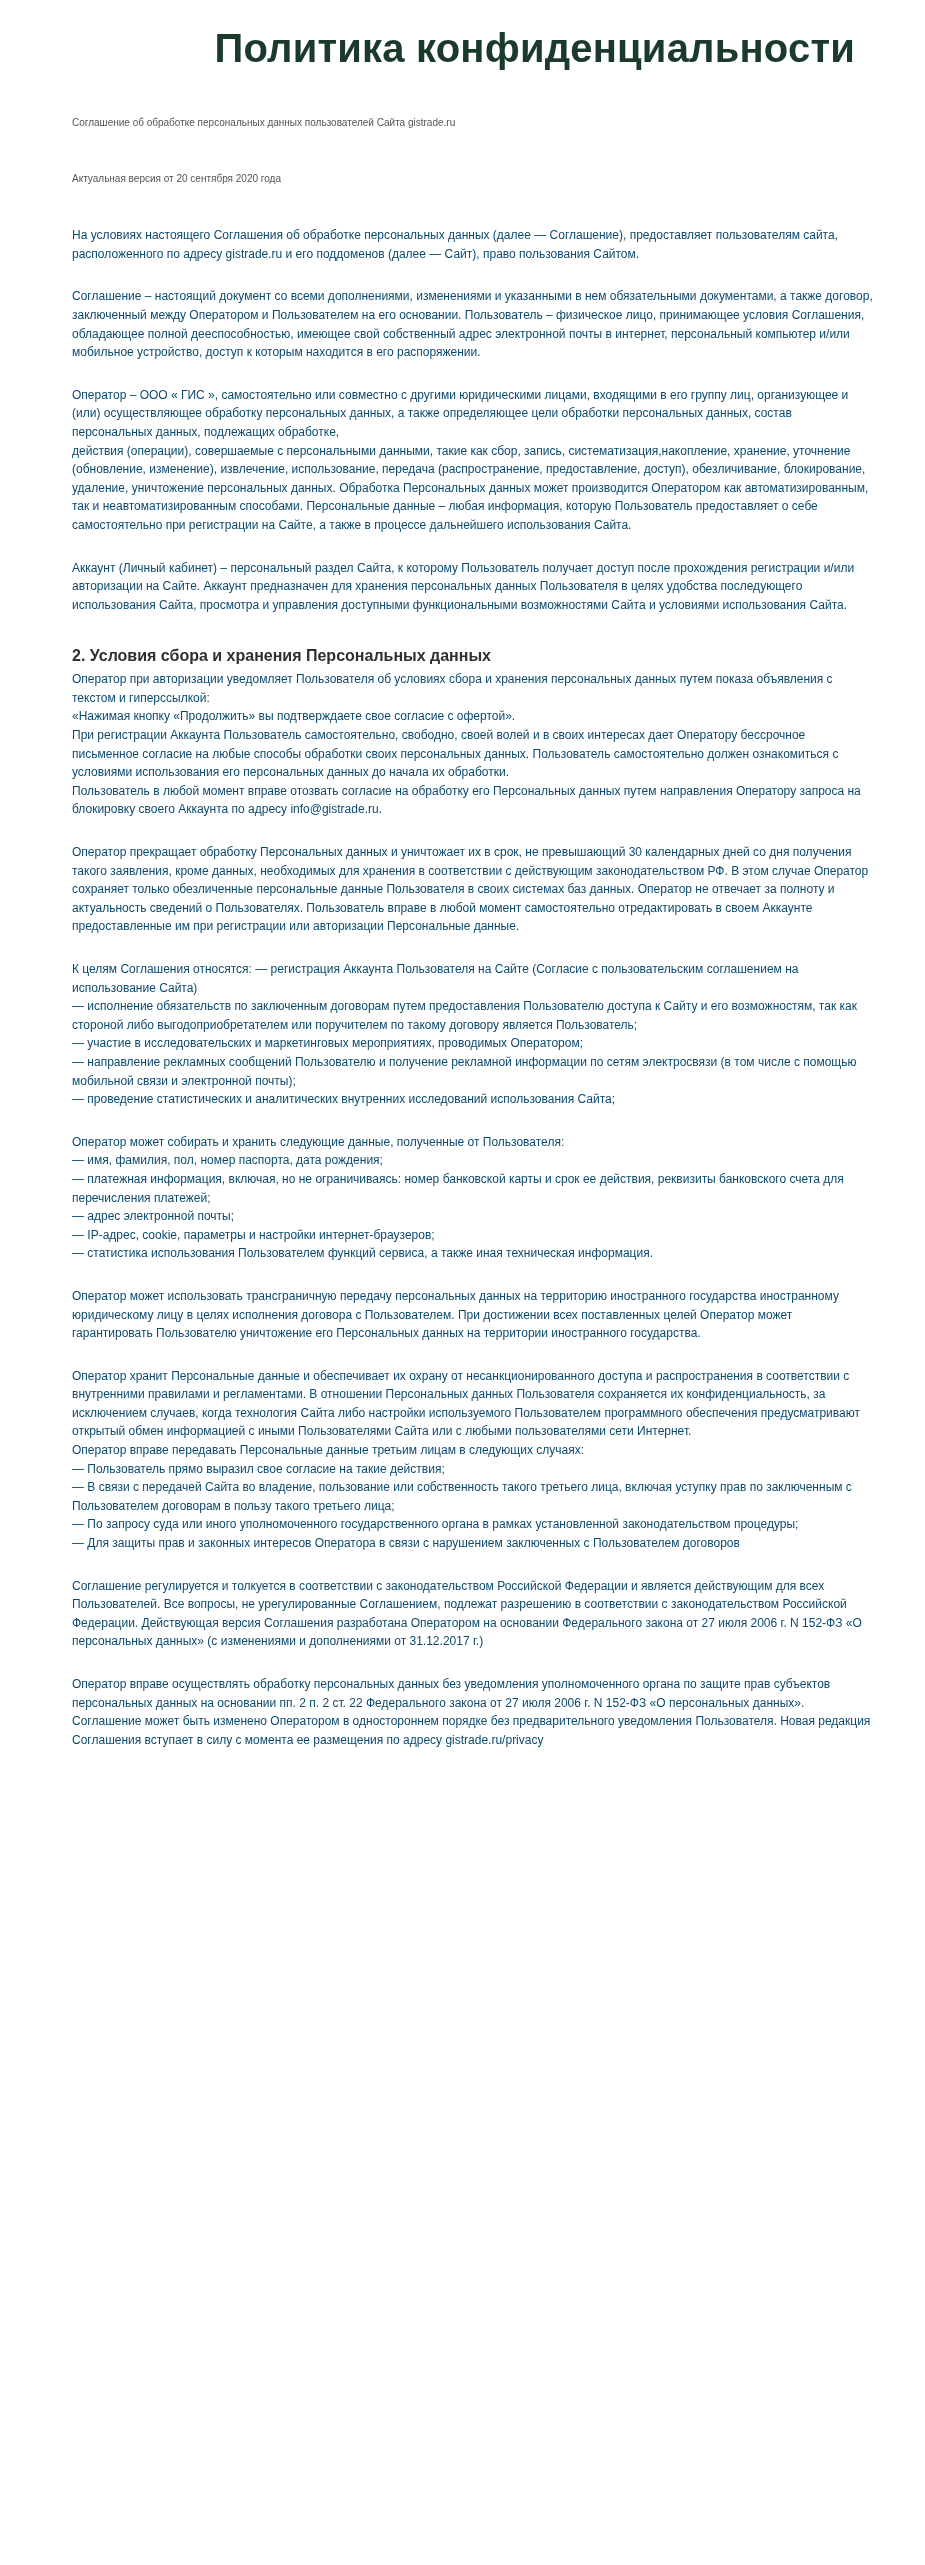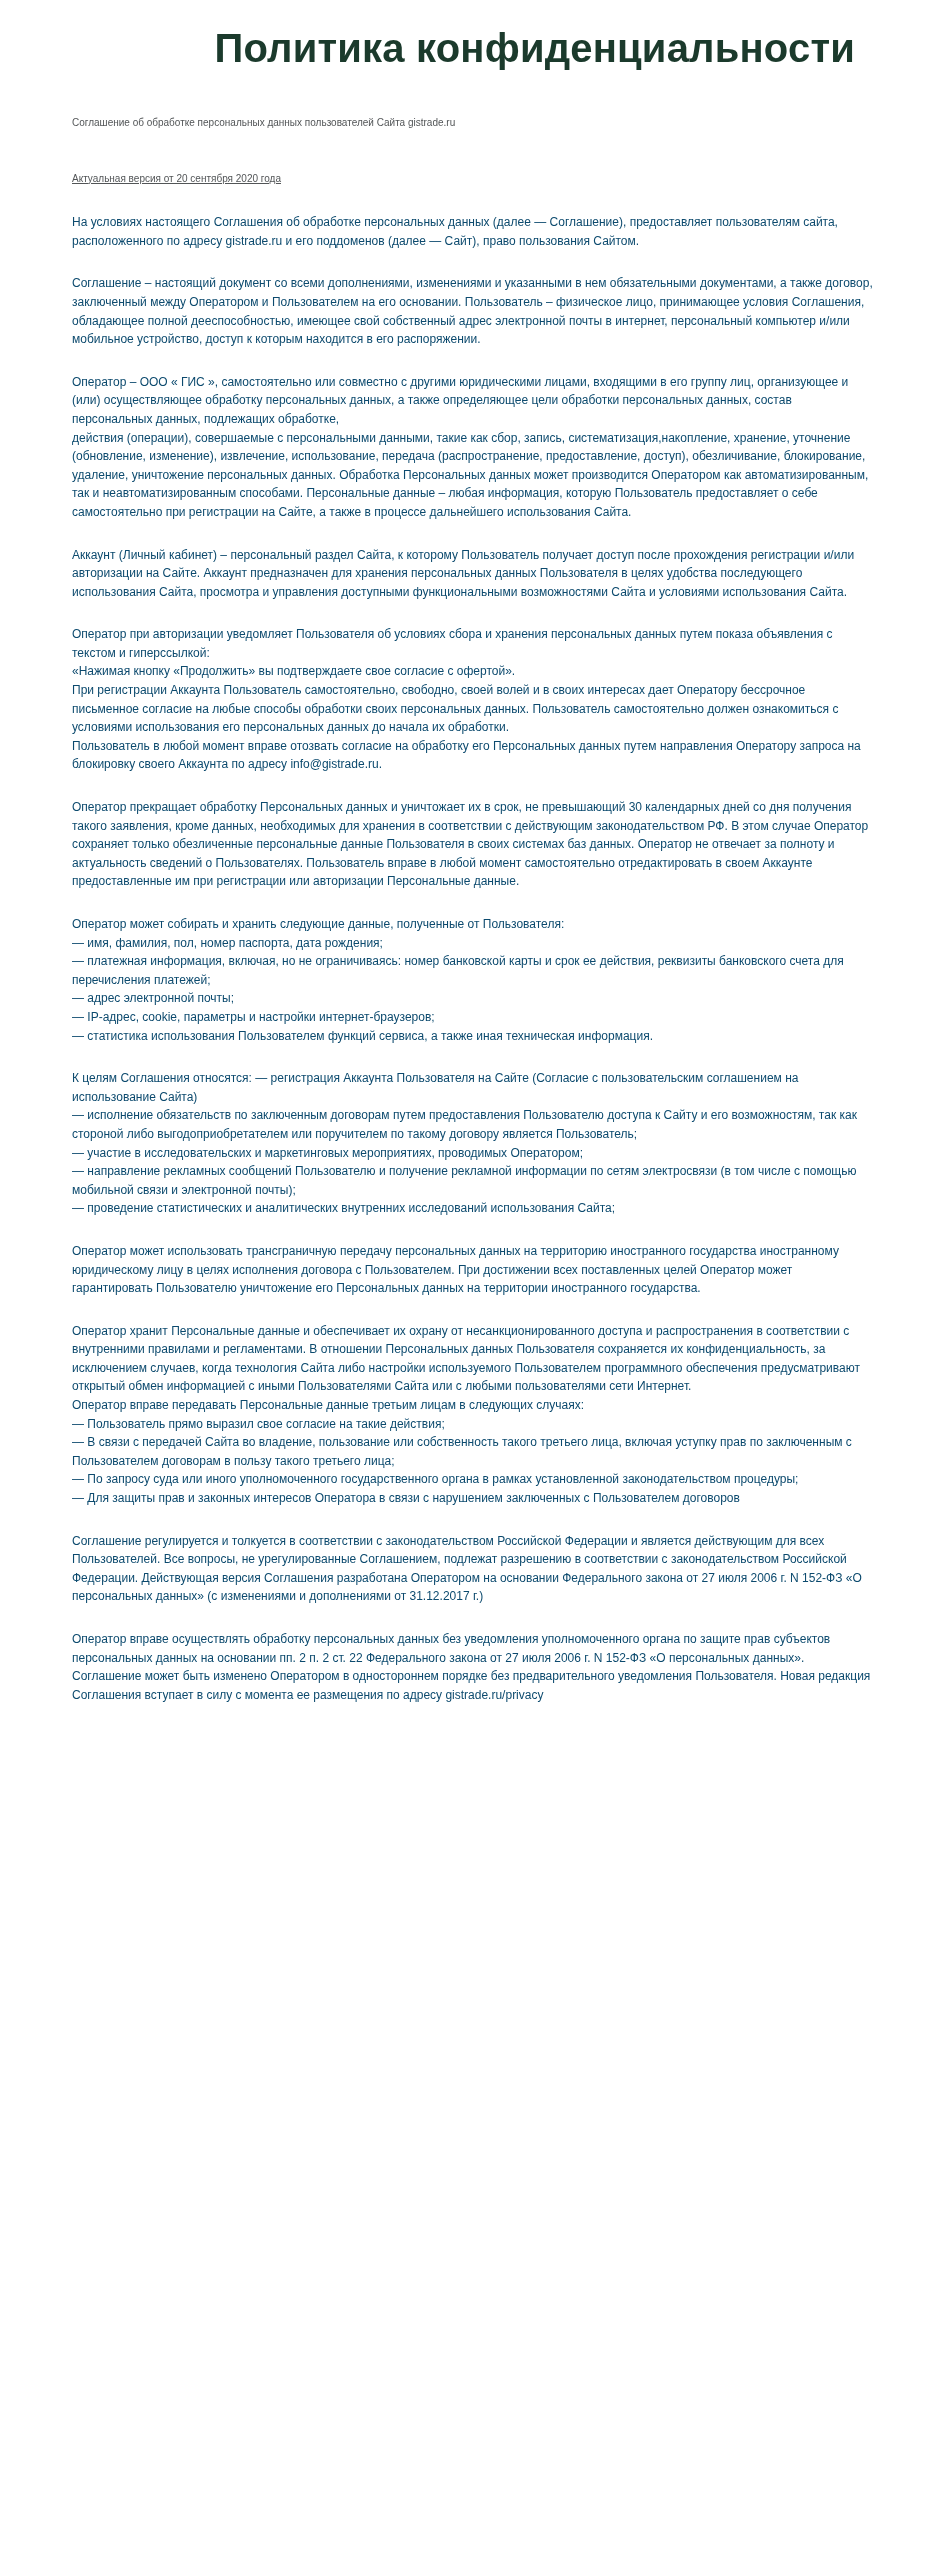--- a/index.html
+++ b/index.html
@@ -28,22 +28,21 @@
     letter-spacing: 0.2px;
     color: #1b3a2c;
   }
   .intro {
     margin: 0 0 40px 0;
     font-size: 10px;
     line-height: 1.55;
     color: #525557;
   }
   .intro.version {
-    margin-bottom: 27px;
-    text-decoration: underline;
+    margin-bottom: 40px;
   }
   .sec-heading {
     margin: 30px 0 2px 0;
     font-size: 16px;
     line-height: 1.5;
     font-weight: bold;
     color: #2e2f2f;
   }
   .para {
     margin: 24px 0 0 0;
@@ -62,36 +61,37 @@
 <div class="page">
   <h1 class="title">Политика конфиденциальности</h1>
   <p class="intro">Соглашение об обработке персональных данных пользователей Сайта gistrade.ru</p>
   <p class="intro version">Актуальная версия от 20 сентября 2020 года</p>
   <div id="sections">
       <p class="para">На условиях настоящего Соглашения об обработке персональных данных (далее — Соглашение), предоставляет пользователям сайта, расположенного по адресу gistrade.ru и его поддоменов (далее — Сайт), право пользования Сайтом.</p>
       <p class="para">Соглашение – настоящий документ со всеми дополнениями, изменениями и указанными в нем обязательными документами, а также договор, заключенный между Оператором и Пользователем на его основании. Пользователь – физическое лицо, принимающее условия Соглашения, обладающее полной дееспособностью, имеющее свой собственный адрес электронной почты в интернет, персональный компьютер и/или мобильное устройство, доступ к которым находится в его распоряжении.</p>
       <p class="para">Оператор – ООО « ГИС », самостоятельно или совместно с другими юридическими лицами, входящими в его группу лиц, организующее и (или) осуществляющее обработку персональных данных, а также определяющее цели обработки персональных данных, состав персональных данных, подлежащих обработке,
 действия (операции), совершаемые с персональными данными, такие как сбор, запись, систематизация,накопление, хранение, уточнение (обновление, изменение), извлечение, использование, передача (распространение, предоставление, доступ), обезличивание, блокирование, удаление, уничтожение персональных данных. Обработка Персональных данных может производится Оператором как автоматизированным, так и неавтоматизированным способами. Персональные данные – любая информация, которую Пользователь предоставляет о себе самостоятельно при регистрации на Сайте, а также в процессе дальнейшего использования Сайта.</p>
       <p class="para">Аккаунт (Личный кабинет) – персональный раздел Сайта, к которому Пользователь получает доступ после прохождения регистрации и/или авторизации на Сайте. Аккаунт предназначен для хранения персональных данных Пользователя в целях удобства последующего использования Сайта, просмотра и управления доступными функциональными возможностями Сайта и условиями использования Сайта.</p>
+      <h2 class="sec-heading">2. Условия сбора и хранения Персональных данных</h2>
       <p class="para">Оператор при авторизации уведомляет Пользователя об условиях сбора и хранения персональных данных путем показа объявления с текстом и гиперссылкой:
 «Нажимая кнопку «Продолжить» вы подтверждаете свое согласие с офертой».
 При регистрации Аккаунта Пользователь самостоятельно, свободно, своей волей и в своих интересах дает Оператору бессрочное письменное согласие на любые способы обработки своих персональных данных. Пользователь самостоятельно должен ознакомиться с условиями использования его персональных данных до начала их обработки.
 Пользователь в любой момент вправе отозвать согласие на обработку его Персональных данных путем направления Оператору запроса на блокировку своего Аккаунта по адресу info@gistrade.ru.</p>
       <p class="para">Оператор прекращает обработку Персональных данных и уничтожает их в срок, не превышающий 30 календарных дней со дня получения такого заявления, кроме данных, необходимых для хранения в соответствии с действующим законодательством РФ. В этом случае Оператор сохраняет только обезличенные персональные данные Пользователя в своих системах баз данных. Оператор не отвечает за полноту и актуальность сведений о Пользователях. Пользователь вправе в любой момент самостоятельно отредактировать в своем Аккаунте предоставленные им при регистрации или авторизации Персональные данные.</p>
+      <p class="para">К целям Соглашения относятся: — регистрация Аккаунта Пользователя на Сайте (Согласие с пользовательским соглашением на использование Сайта)
+— исполнение обязательств по заключенным договорам путем предоставления Пользователю доступа к Сайту и его возможностям, так как стороной либо выгодоприобретателем или поручителем по такому договору является Пользователь;
+— участие в исследовательских и маркетинговых мероприятиях, проводимых Оператором;
+— направление рекламных сообщений Пользователю и получение рекламной информации по сетям электросвязи (в том числе с помощью мобильной связи и электронной почты);
+— проведение статистических и аналитических внутренних исследований использования Сайта;</p>
       <p class="para">Оператор может собирать и хранить следующие данные, полученные от Пользователя:
 — имя, фамилия, пол, номер паспорта, дата рождения;
 — платежная информация, включая, но не ограничиваясь: номер банковской карты и срок ее действия, реквизиты банковского счета для перечисления платежей;
 — адрес электронной почты;
 — IP-адрес, cookie, параметры и настройки интернет-браузеров;
 — статистика использования Пользователем функций сервиса, а также иная техническая информация.</p>
-      <p class="para">К целям Соглашения относятся: — регистрация Аккаунта Пользователя на Сайте (Согласие с пользовательским соглашением на использование Сайта)
-— исполнение обязательств по заключенным договорам путем предоставления Пользователю доступа к Сайту и его возможностям, так как стороной либо выгодоприобретателем или поручителем по такому договору является Пользователь;
-— участие в исследовательских и маркетинговых мероприятиях, проводимых Оператором;
-— направление рекламных сообщений Пользователю и получение рекламной информации по сетям электросвязи (в том числе с помощью мобильной связи и электронной почты);
-— проведение статистических и аналитических внутренних исследований использования Сайта;</p>
       <p class="para">Оператор может использовать трансграничную передачу персональных данных на территорию иностранного государства иностранному юридическому лицу в целях исполнения договора с Пользователем. При достижении всех поставленных целей Оператор может гарантировать Пользователю уничтожение его Персональных данных на территории иностранного государства.</p>
       <p class="para">Оператор хранит Персональные данные и обеспечивает их охрану от несанкционированного доступа и распространения в соответствии с внутренними правилами и регламентами. В отношении Персональных данных Пользователя сохраняется их конфиденциальность, за исключением случаев, когда технология Сайта либо настройки используемого Пользователем программного обеспечения предусматривают открытый обмен информацией с иными Пользователями Сайта или с любыми пользователями сети Интернет.
 Оператор вправе передавать Персональные данные третьим лицам в следующих случаях:
 — Пользователь прямо выразил свое согласие на такие действия;
 — В связи с передачей Сайта во владение, пользование или собственность такого третьего лица, включая уступку прав по заключенным с Пользователем договорам в пользу такого третьего лица;
 — По запросу суда или иного уполномоченного государственного органа в рамках установленной законодательством процедуры;
 — Для защиты прав и законных интересов Оператора в связи с нарушением заключенных с Пользователем договоров</p>
       <p class="para">Соглашение регулируется и толкуется в соответствии с законодательством Российской Федерации и является действующим для всех Пользователей. Все вопросы, не урегулированные Соглашением, подлежат разрешению в соответствии с законодательством Российской Федерации. Действующая версия Соглашения разработана Оператором на основании Федерального закона от 27 июля 2006 г. N 152-ФЗ «О персональных данных» (с изменениями и дополнениями от 31.12.2017 г.)</p>
       <p class="para">Оператор вправе осуществлять обработку персональных данных без уведомления уполномоченного органа по защите прав субъектов персональных данных на основании пп. 2 п. 2 ст. 22 Федерального закона от 27 июля 2006 г. N 152-ФЗ «О персональных данных». Соглашение может быть изменено Оператором в одностороннем порядке без предварительного уведомления Пользователя. Новая редакция Соглашения вступает в силу с момента ее размещения по адресу gistrade.ru/privacy</p>
     </div>

